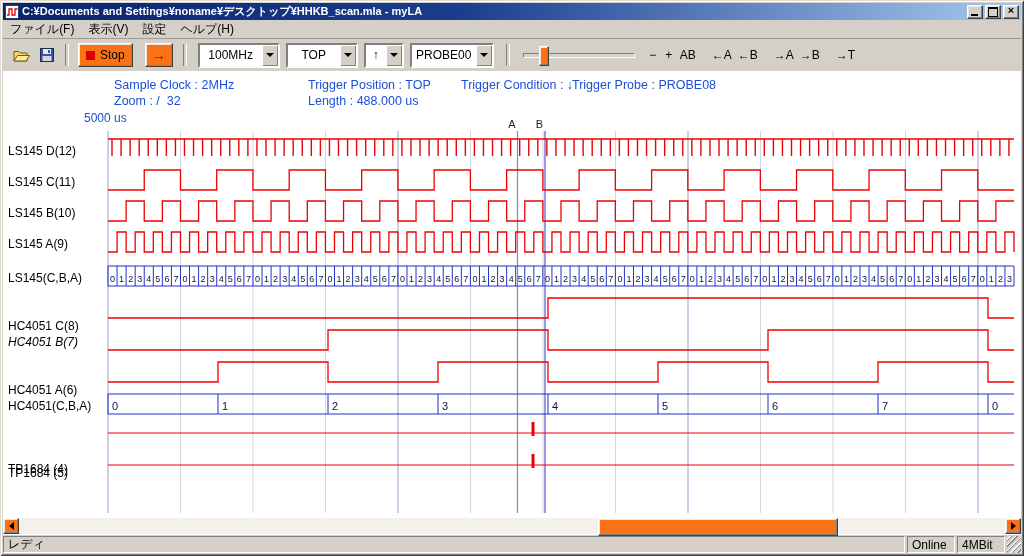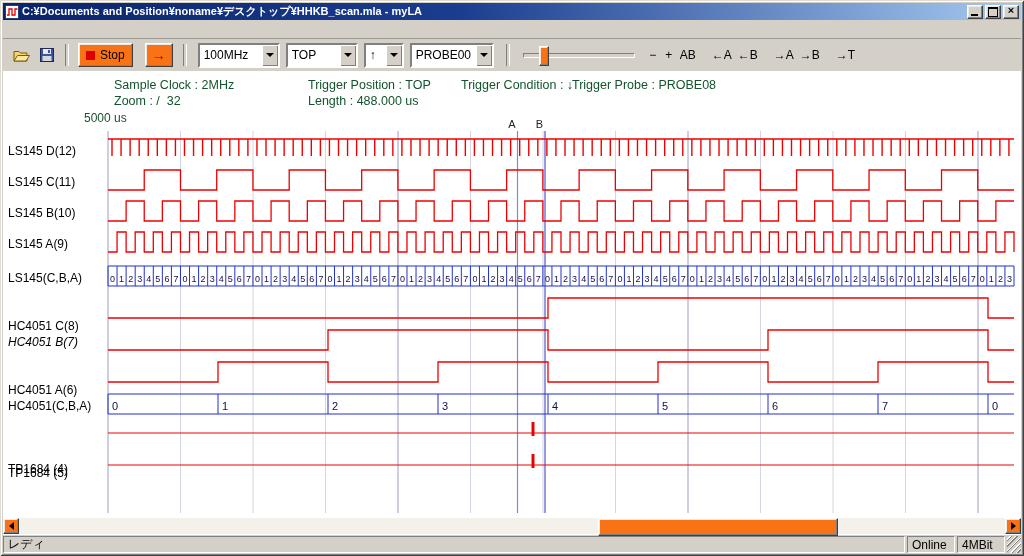--- a/index.html
+++ b/index.html
@@ -39,31 +39,31 @@
     border-top:1px solid #9c9a94;border-bottom:1px solid #9c9a94;
     display:flex;align-items:center;padding-left:5px;font-size:12px;color:#000;
   }
   .tb-flat{width:26px;height:26px;background:transparent;border:1px solid transparent;display:flex;align-items:center;justify-content:center;padding:0;}
   .tb-sep{width:2px;height:22px;border-left:1px solid #808080;border-right:1px solid #fff;margin:0 5px;}
   .r3{background:#f97316;border:1px solid;border-color:#fff #404040 #404040 #fff;box-shadow:inset -1px -1px 0 #808080,inset 1px 1px 0 #ece9e2;}
   .tb-raised{height:24px;display:flex;align-items:center;justify-content:center;font-size:12px;padding:0 7px;}
   .stop-square{width:9px;height:9px;background:#dd0000;margin-right:5px;flex:0 0 auto;}
   .step-arrow{color:#a00000;font-weight:bold;font-size:14px;line-height:1;}
   .combo{height:21px;margin-left:6px;background:#fff;border:2px solid;border-color:#808080 #fff #fff #808080;display:flex;align-items:center;font-size:12px;}
-  .combo-text{padding:0 4px;flex:1;white-space:nowrap;}
+  .combo-text{padding:0 4px;flex:1;white-space:nowrap;text-align:center;}
   .combo-btn{width:16px;align-self:stretch;background:#d4d0c8;box-shadow:inset 1px 1px 0 #fff,inset -1px -1px 0 #808080;display:flex;align-items:center;justify-content:center;border:0;padding:0;}
   .combo-btn::after{content:"";border:4px solid transparent;border-top:4px solid #000;transform:translateY(2px);}
   .slider{position:relative;width:112px;height:24px;margin-left:8px;}
   .slider-track{position:absolute;left:0;right:0;top:10px;height:3px;background:#d4d0c8;border:1px solid;border-color:#808080 #fff #fff #808080;}
   .slider-thumb{position:absolute;left:16px;top:3px;width:8px;height:18px;}
   .tb-text{height:22px;min-width:16px;padding:0 3px;background:transparent;border:none;font-size:12px;display:flex;align-items:center;justify-content:center;}
   .g10{margin-left:10px;}
   
   .client{position:absolute;left:3px;top:71px;right:3px;bottom:21px;background:#fff;}
-  .info{position:absolute;font-size:12.5px;color:#14532d;white-space:pre;}
+  .info{position:absolute;font-size:12.5px;color:#1d4ed8;white-space:pre;}
   #wave-svg{position:absolute;left:0;top:0;pointer-events:none;}
   #wave-svg text{font-family:"Liberation Sans","DejaVu Sans",sans-serif;}
   .sig-label{position:absolute;left:8px;font-size:12px;color:#000;white-space:nowrap;}
   
   .hscroll{position:absolute;left:3px;top:518px;width:1018px;height:16px;background:#f3f1e9;}
   .sb-btn{position:absolute;top:0;width:16px;height:16px;display:flex;align-items:center;justify-content:center;padding:0;}
   .sb-left{left:0;} .sb-right{right:0;}
   .tri-left{width:0;height:0;border:4px solid transparent;border-right:5px solid #000;transform:translateX(-2px);}
   .tri-right{width:0;height:0;border:4px solid transparent;border-left:5px solid #000;transform:translateX(2px);}
   .sb-thumb{position:absolute;left:595px;top:0;width:238px;height:16px;}
@@ -78,34 +78,40 @@
 
 <div class="stage">
 
   <div class="titlebar">
     <span class="app-icon">
       <svg width="14" height="14" viewBox="0 0 14 14">
         <rect x="0.5" y="0.5" width="13" height="13" fill="#fff" stroke="#204080"></rect>
         <path d="M2 10 L4 10 L4 4 L7 4 L7 10 L10 10 L10 4 L12.5 4" stroke="#e00000" stroke-width="1.3" fill="none"></path>
       </svg>
     </span>
-    <span class="title-text">C:¥Documents and Position¥noname¥デスクトップ¥HHKB_scan.mla - myLA</span>
+    <span class="title-text">C:¥Documents and Settings¥noname¥デスクトップ¥HHKB_scan.mla - myLA</span>
     <span class="win-btns">
       <button class="wbtn">
           <span class="glyph-min"></span>
         </button>
       <button class="wbtn">
           <span class="glyph-max"></span>
         </button>
       <button class="wbtn">
           <span class="glyph-close">×</span>
         </button>
     </span>
   </div>
 
+  <div class="menubar" id="menubar">
+      <div class="menu-item">ファイル(F)</div>
+      <div class="menu-item">表示(V)</div>
+      <div class="menu-item">設定</div>
+      <div class="menu-item">ヘルプ(H)</div>
+    </div>
 
   <div class="toolbar">
     <button class="tb-flat">
       <svg width="17" height="15" viewBox="0 0 17 15">
         <path d="M1 13 L1 3.5 L6 3.5 L7.5 5 L14 5 L14 13 Z" fill="#f5d370" stroke="#7a5c00"></path>
         <path d="M1 13 L4.5 7.5 L16.5 7.5 L13 13 Z" fill="#ffe9a0" stroke="#7a5c00"></path>
       </svg>
     </button>
     <button class="tb-flat">
       <svg width="16" height="16" viewBox="0 0 16 16">

